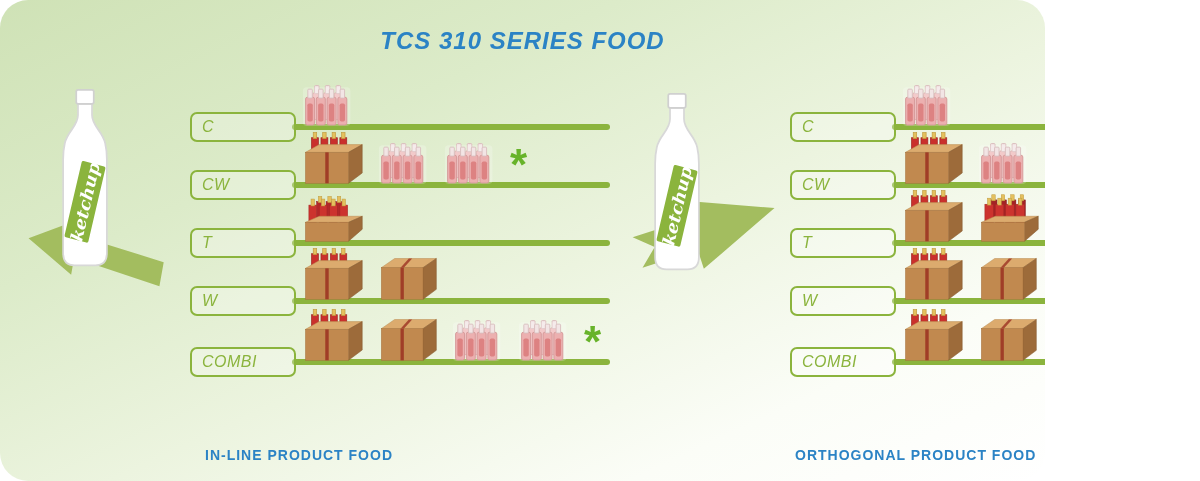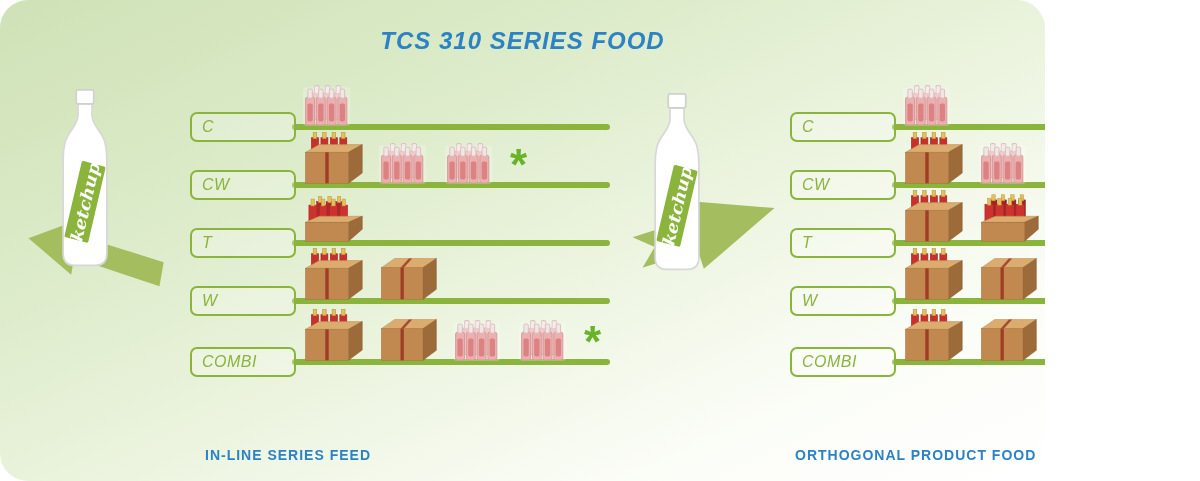--- a/index.html
+++ b/index.html
@@ -397,15 +397,15 @@
             <use href="#sym-shrink" xlink:href="#sym-shrink" width="100%" height="100%"></use>
           </svg>
           <svg width="52" height="47">
             <use href="#sym-shrink" xlink:href="#sym-shrink" width="100%" height="100%"></use>
           </svg>
           <span class="asterisk">*</span>
         </div>
       </div>
     </div>
 
-  <div class="caption inline">IN-LINE SERIES FEED</div>
+  <div class="caption inline">IN-LINE PRODUCT FOOD</div>
   <div class="caption orthogonal">ORTHOGONAL PRODUCT FOOD</div>
 </div>
 
 </body></html>

